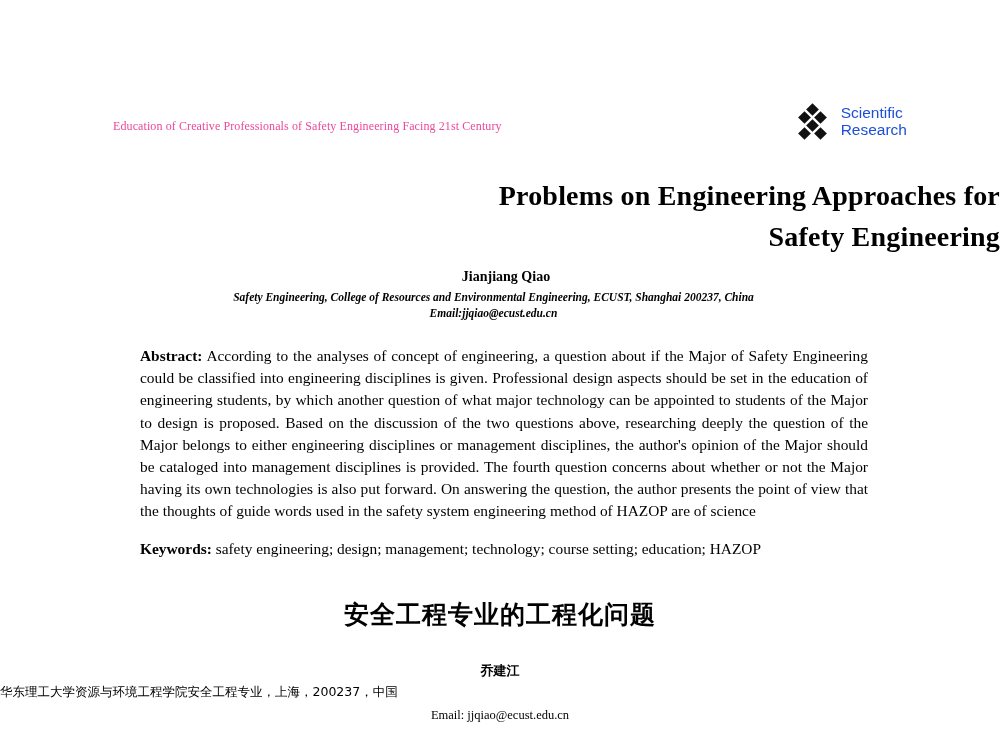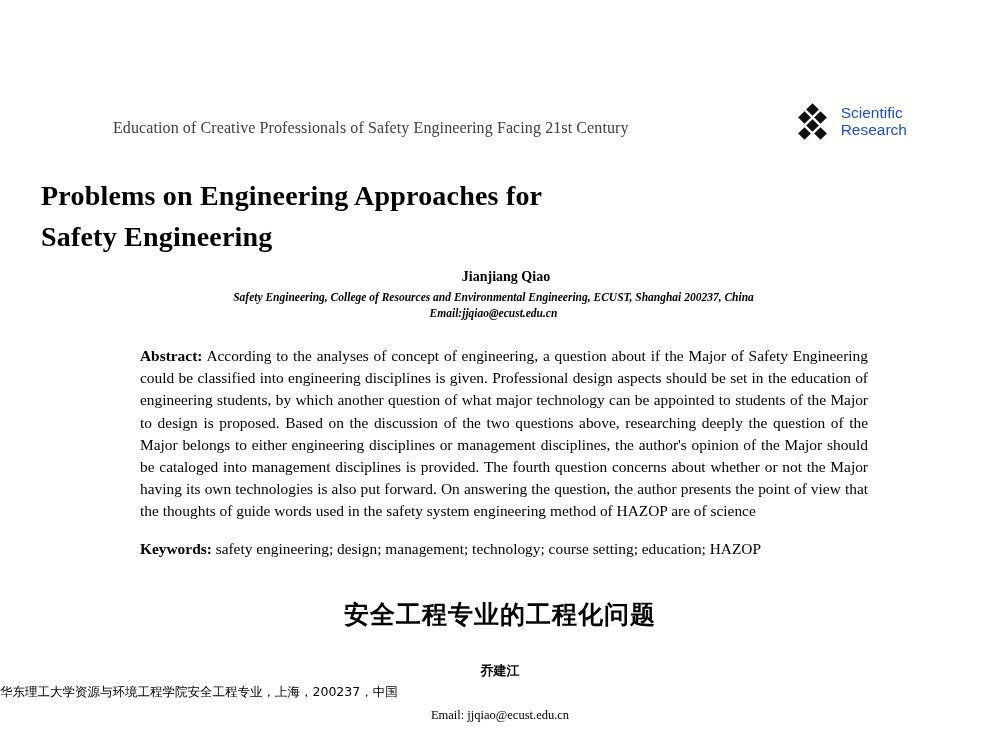--- a/index.html
+++ b/index.html
@@ -20,23 +20,23 @@
     height: 742px;
     background: #ffffff;
   }
 
   
   .running-head {
     position: absolute;
     left: 113px;
     top: 119px;
     font-family: "Liberation Serif", serif;
-    font-size: 16px;
+    font-size: 12px;
     letter-spacing: 0.1px;
-    color: #404040;
+    color: #ec4899;
     white-space: nowrap;
   }
 
   .logo {
     position: absolute;
     right: 93px;
     top: 104px;
     display: flex;
     align-items: center;
     gap: 7px;
@@ -67,21 +67,21 @@
     color: #1d4ed8;
   }
   .logo-text div { white-space: nowrap; }
 
   
   .title {
     position: absolute;
     left: 0;
     right: 0;
     top: 175px;
-    text-align: left;
+    text-align: right;
     font-family: "Liberation Serif", serif;
     font-weight: bold;
     font-size: 28px;
     line-height: 41px;
     letter-spacing: 0.2px;
     padding-left: 41px;
   }
   .title .l2 { display: block; }
 
   

